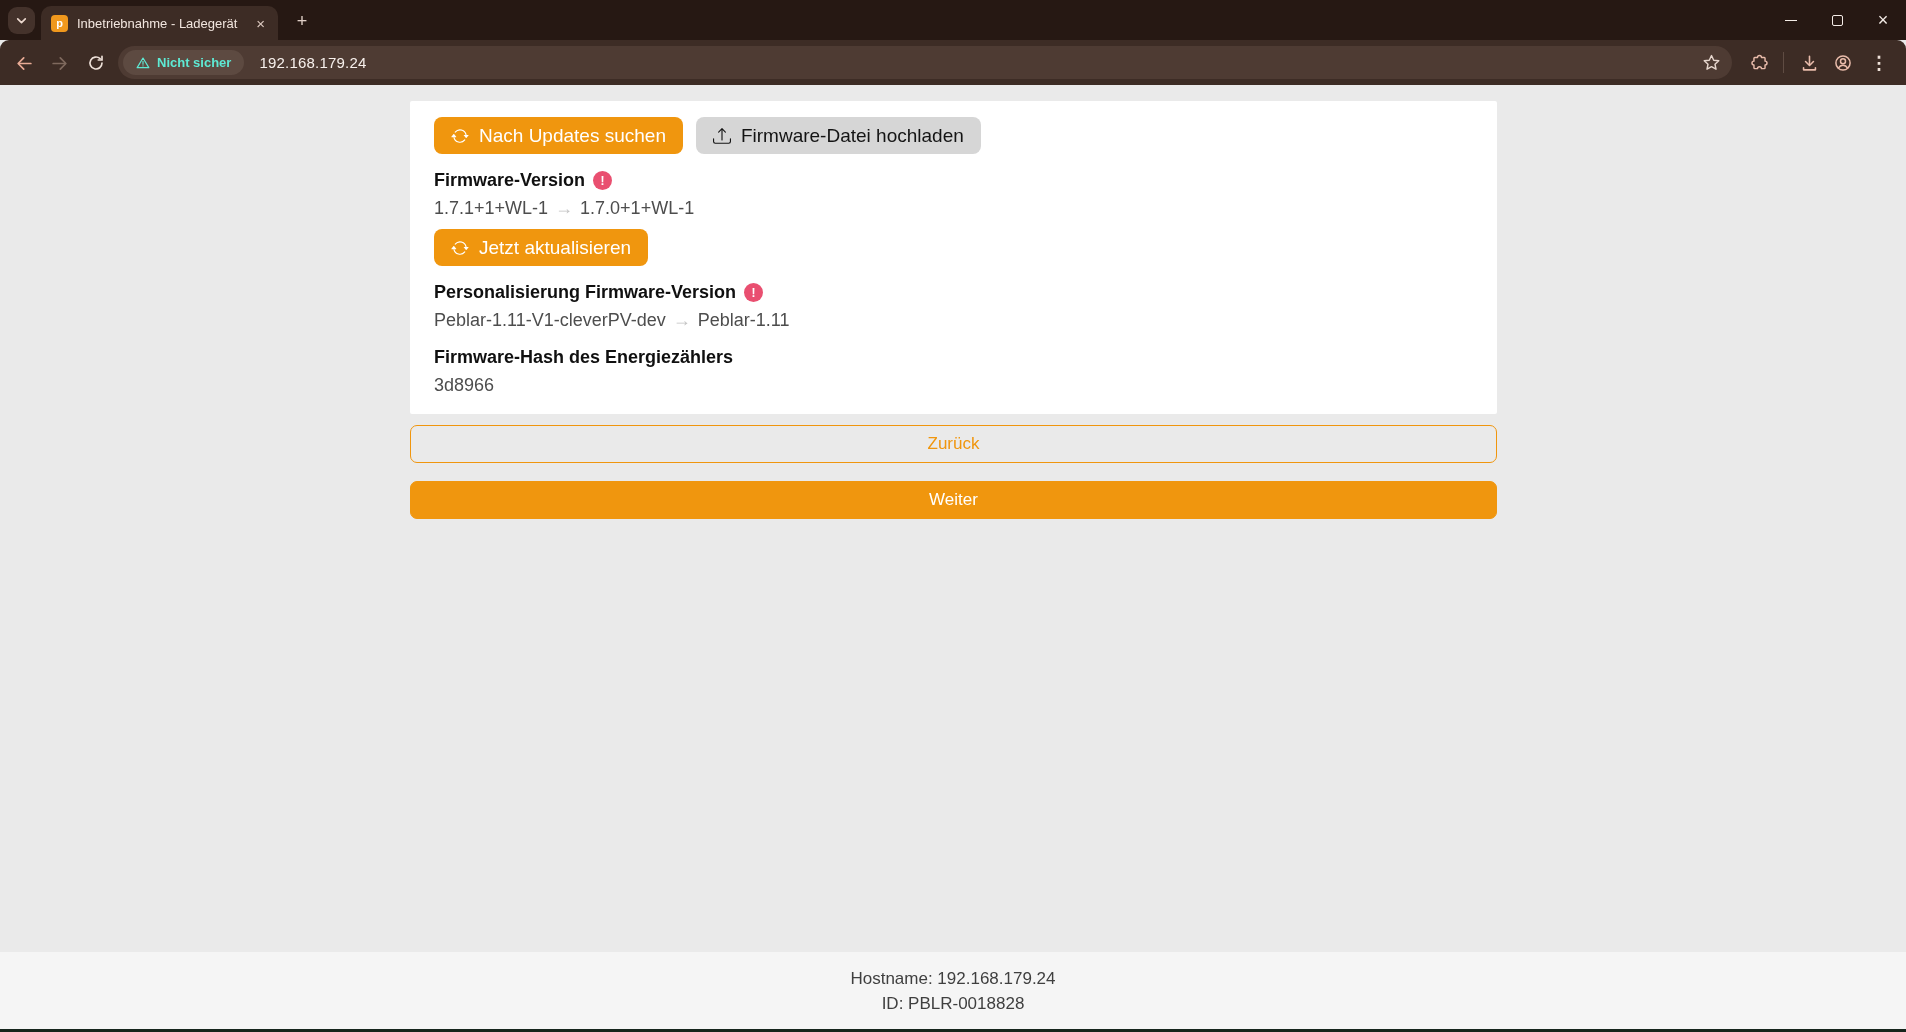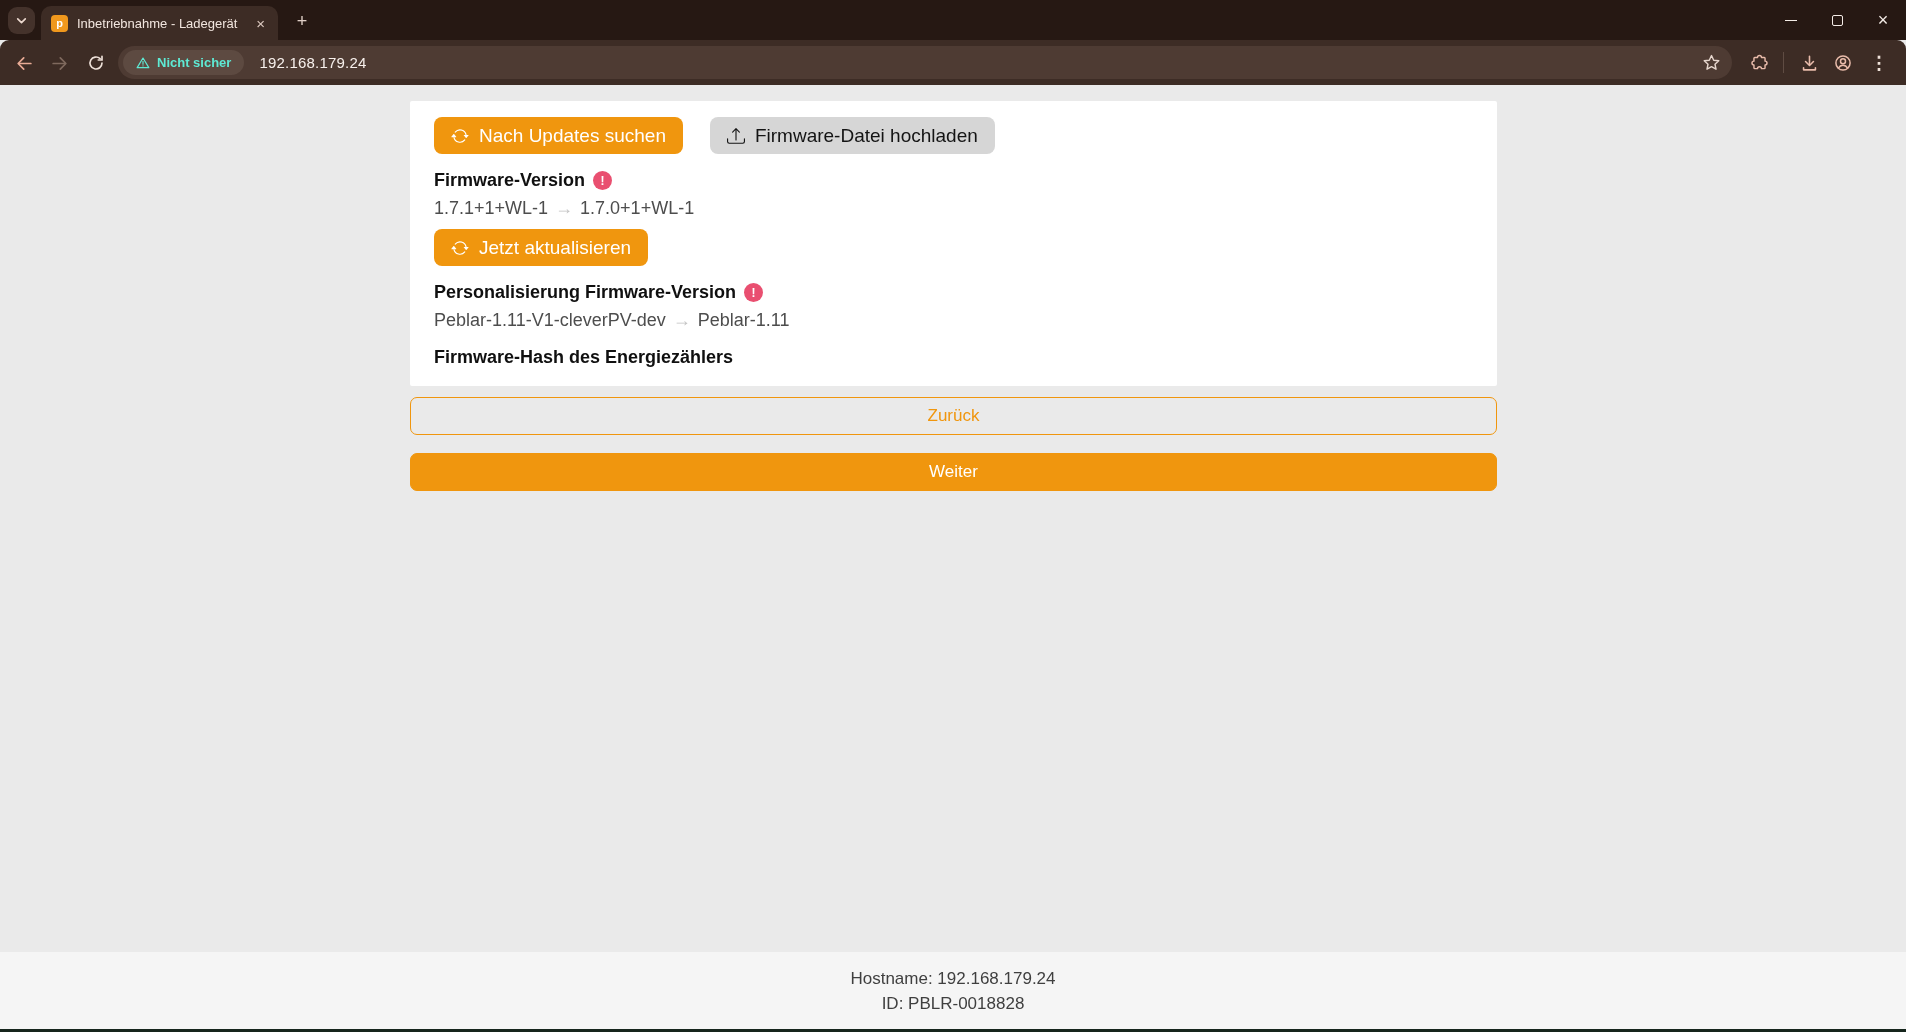--- a/index.html
+++ b/index.html
@@ -37,21 +37,21 @@
   .sep { position:absolute; left:1783px; top:12px; width:1px; height:21px; background:#5f4c43; }
 
   
   .page-header { height:55px; background:#ffffff; position:relative; flex:0 0 auto; }
   .page-title { position:absolute; left:410px; top:12px; font-size:27px; letter-spacing:2px; color:#161616; font-weight:500; }
   .flag { position:absolute; left:1496px; top:10px; width:35px; height:35px; border-radius:50%;
     background:linear-gradient(to bottom, #000 0 33.4%, #dd0000 33.4% 66.7%, #ffce00 66.7% 100%); }
 
   .content { flex:1 1 auto; background:#eaeaea; position:relative; }
   .card { margin:16px 0 0 410px; width:1087px; background:#fff; border-radius:2px; padding:16px 24px 18px; }
-  .btn-row { display:flex; gap:27px; }
+  .btn-row { display:flex; gap:13px; }
   .btn { display:inline-flex; align-items:center; justify-content:center; gap:10px; height:37px;
     border-radius:8px; font-size:19px; padding:0 17px; border:none; font-family:inherit; }
   .btn-orange { background:#f0960e; color:#fff; }
   .btn-gray { background:#d6d6d6; color:#141414; }
   .field-label { margin-top:16px; display:flex; align-items:center; gap:8px; font-size:18px; font-weight:700; color:#101010; }
   .alert-badge { width:19px; height:19px; border-radius:50%; background:#e94f70; color:#fff;
     font-size:12px; font-weight:700; display:flex; align-items:center; justify-content:center; }
   .field-value { margin-top:7px; font-size:18px; color:#4d4d4d; display:flex; align-items:flex-start; gap:7px; }
   .arrow-sep { color:#c4c4c4; font-size:18px; }
   .update-btn { margin-top:10px; }
@@ -228,20 +228,23 @@
       </div>
       <div class="field-value">
         <span>Peblar-1.11-V1-cleverPV-dev</span>
         <span class="arrow-sep">→</span>
         <span>Peblar-1.11</span>
       </div>
 
       <div class="field-label">
         <span>Firmware-Hash des Energiezählers</span>
       </div>
+      <div class="field-value">
+        <span>3d8966</span>
+      </div>
     </div>
 
     <button class="wide-btn wide-secondary">Zurück</button>
     <button class="wide-btn wide-primary">Weiter</button>
   </div>
 
   <div class="footer">
     <div>Hostname: 192.168.179.24</div>
     <div>ID: PBLR-0018828</div>
   </div>

